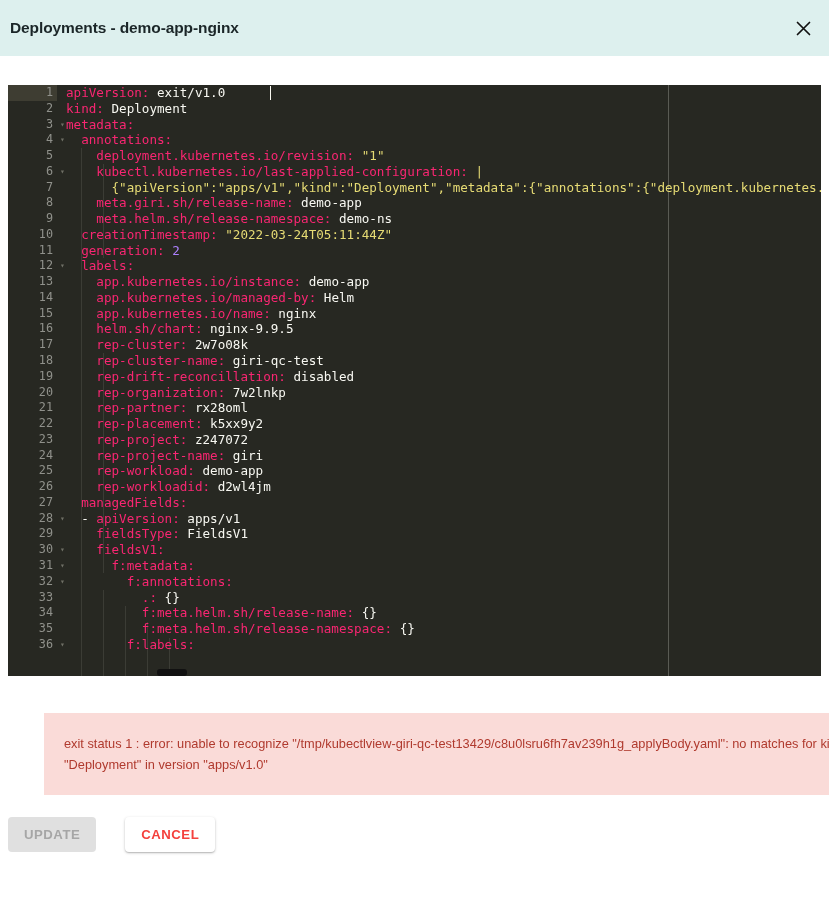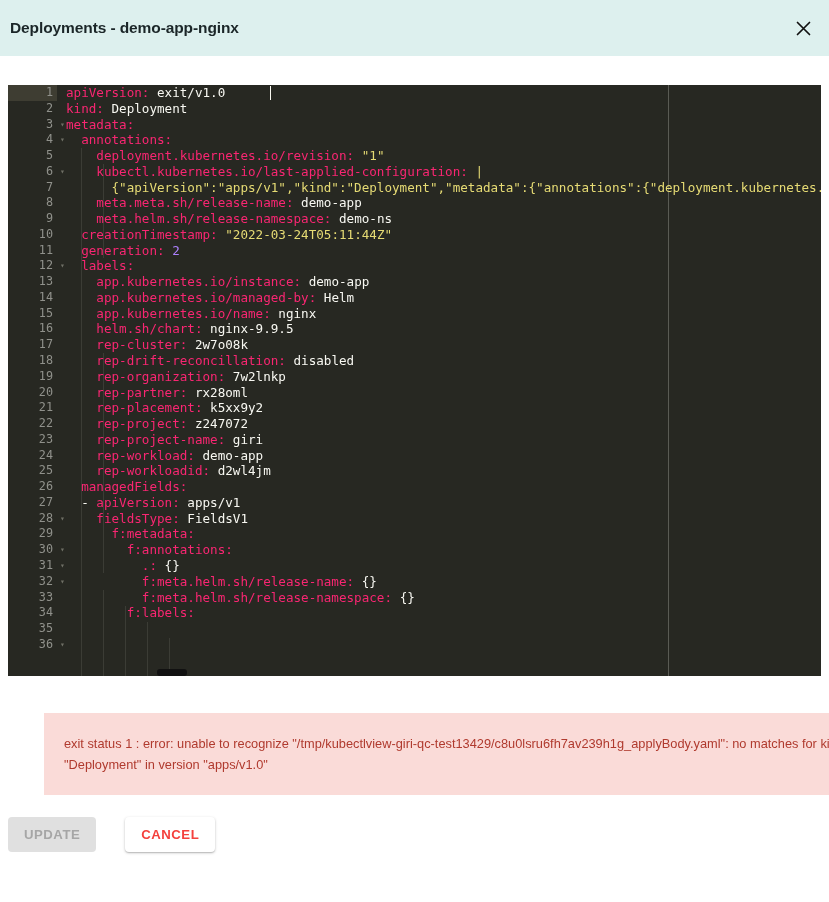--- a/index.html
+++ b/index.html
@@ -254,41 +254,43 @@
     <div class="code-area">
       <div class="ruler"></div>
       <div class="editor-cursor"></div>
     <div class="code-line"><span class="k">apiVersion:</span><span class="p"> </span><span class="v">exit/v1.0</span></div>
         <div class="code-line"><span class="k">kind:</span><span class="p"> </span><span class="v">Deployment</span></div>
         <div class="code-line"><span class="k">metadata:</span></div>
         <div class="code-line"><span class="k">  annotations:</span></div>
         <div class="code-line"><span class="k">    deployment.kubernetes.io/revision:</span><span class="p"> </span><span class="s">"1"</span></div>
         <div class="code-line"><span class="k">    kubectl.kubernetes.io/last-applied-configuration:</span><span class="p"> </span><span class="s">|</span></div>
         <div class="code-line"><span class="s">      {"apiVersion":"apps/v1","kind":"Deployment","metadata":{"annotations":{"deployment.kubernetes.io/</span></div>
-        <div class="code-line"><span class="k">    meta.meta.sh/release-name:</span><span class="p"> </span><span class="v">demo-app</span></div>
+        <div class="code-line"><span class="k">    meta.giri.sh/release-name:</span><span class="p"> </span><span class="v">demo-app</span></div>
         <div class="code-line"><span class="k">    meta.helm.sh/release-namespace:</span><span class="p"> </span><span class="v">demo-ns</span></div>
         <div class="code-line"><span class="k">  creationTimestamp:</span><span class="p"> </span><span class="s">"2022-03-24T05:11:44Z"</span></div>
         <div class="code-line"><span class="k">  generation:</span><span class="p"> </span><span class="n">2</span></div>
         <div class="code-line"><span class="k">  labels:</span></div>
         <div class="code-line"><span class="k">    app.kubernetes.io/instance:</span><span class="p"> </span><span class="v">demo-app</span></div>
         <div class="code-line"><span class="k">    app.kubernetes.io/managed-by:</span><span class="p"> </span><span class="v">Helm</span></div>
         <div class="code-line"><span class="k">    app.kubernetes.io/name:</span><span class="p"> </span><span class="v">nginx</span></div>
         <div class="code-line"><span class="k">    helm.sh/chart:</span><span class="p"> </span><span class="v">nginx-9.9.5</span></div>
         <div class="code-line"><span class="k">    rep-cluster:</span><span class="p"> </span><span class="v">2w7o08k</span></div>
+        <div class="code-line"><span class="k">    rep-cluster-name:</span><span class="p"> </span><span class="v">giri-qc-test</span></div>
         <div class="code-line"><span class="k">    rep-drift-reconcillation:</span><span class="p"> </span><span class="v">disabled</span></div>
         <div class="code-line"><span class="k">    rep-organization:</span><span class="p"> </span><span class="v">7w2lnkp</span></div>
         <div class="code-line"><span class="k">    rep-partner:</span><span class="p"> </span><span class="v">rx28oml</span></div>
         <div class="code-line"><span class="k">    rep-placement:</span><span class="p"> </span><span class="v">k5xx9y2</span></div>
         <div class="code-line"><span class="k">    rep-project:</span><span class="p"> </span><span class="v">z247072</span></div>
         <div class="code-line"><span class="k">    rep-project-name:</span><span class="p"> </span><span class="v">giri</span></div>
         <div class="code-line"><span class="k">    rep-workload:</span><span class="p"> </span><span class="v">demo-app</span></div>
         <div class="code-line"><span class="k">    rep-workloadid:</span><span class="p"> </span><span class="v">d2wl4jm</span></div>
         <div class="code-line"><span class="k">  managedFields:</span></div>
         <div class="code-line"><span class="p">  - </span><span class="k">apiVersion:</span><span class="p"> </span><span class="v">apps/v1</span></div>
         <div class="code-line"><span class="k">    fieldsType:</span><span class="p"> </span><span class="v">FieldsV1</span></div>
+        <div class="code-line"><span class="k">    fieldsV1:</span></div>
         <div class="code-line"><span class="k">      f:metadata:</span></div>
         <div class="code-line"><span class="k">        f:annotations:</span></div>
         <div class="code-line"><span class="k">          .:</span><span class="p"> </span><span class="v">{}</span></div>
         <div class="code-line"><span class="k">          f:meta.helm.sh/release-name:</span><span class="p"> </span><span class="v">{}</span></div>
         <div class="code-line"><span class="k">          f:meta.helm.sh/release-namespace:</span><span class="p"> </span><span class="v">{}</span></div>
         <div class="code-line"><span class="k">        f:labels:</span></div>
       </div>
 
     <div class="hscroll">
       <div class="hscroll-thumb"></div>

